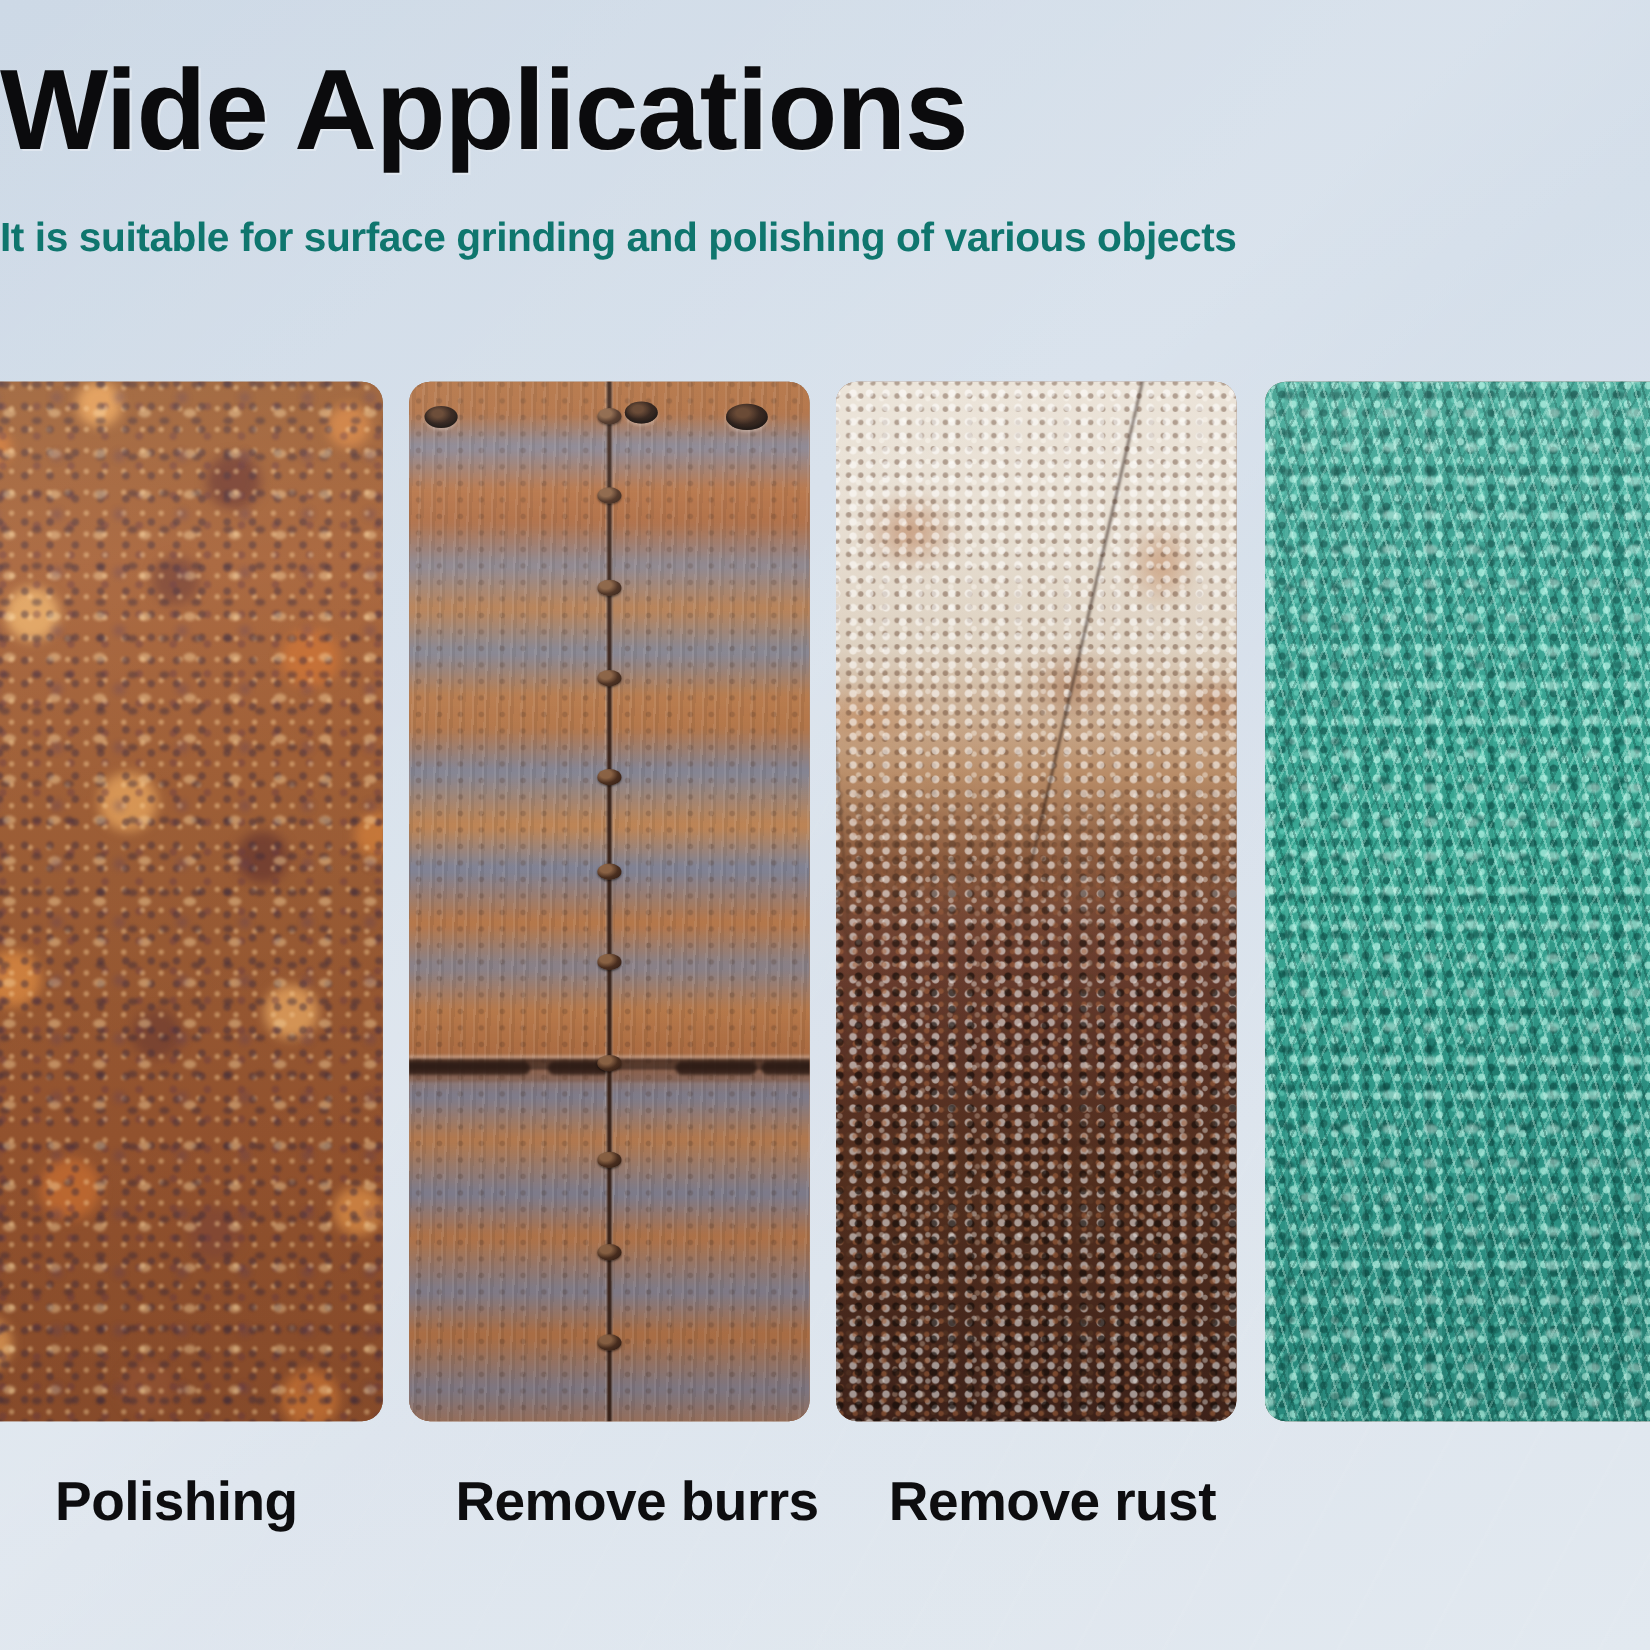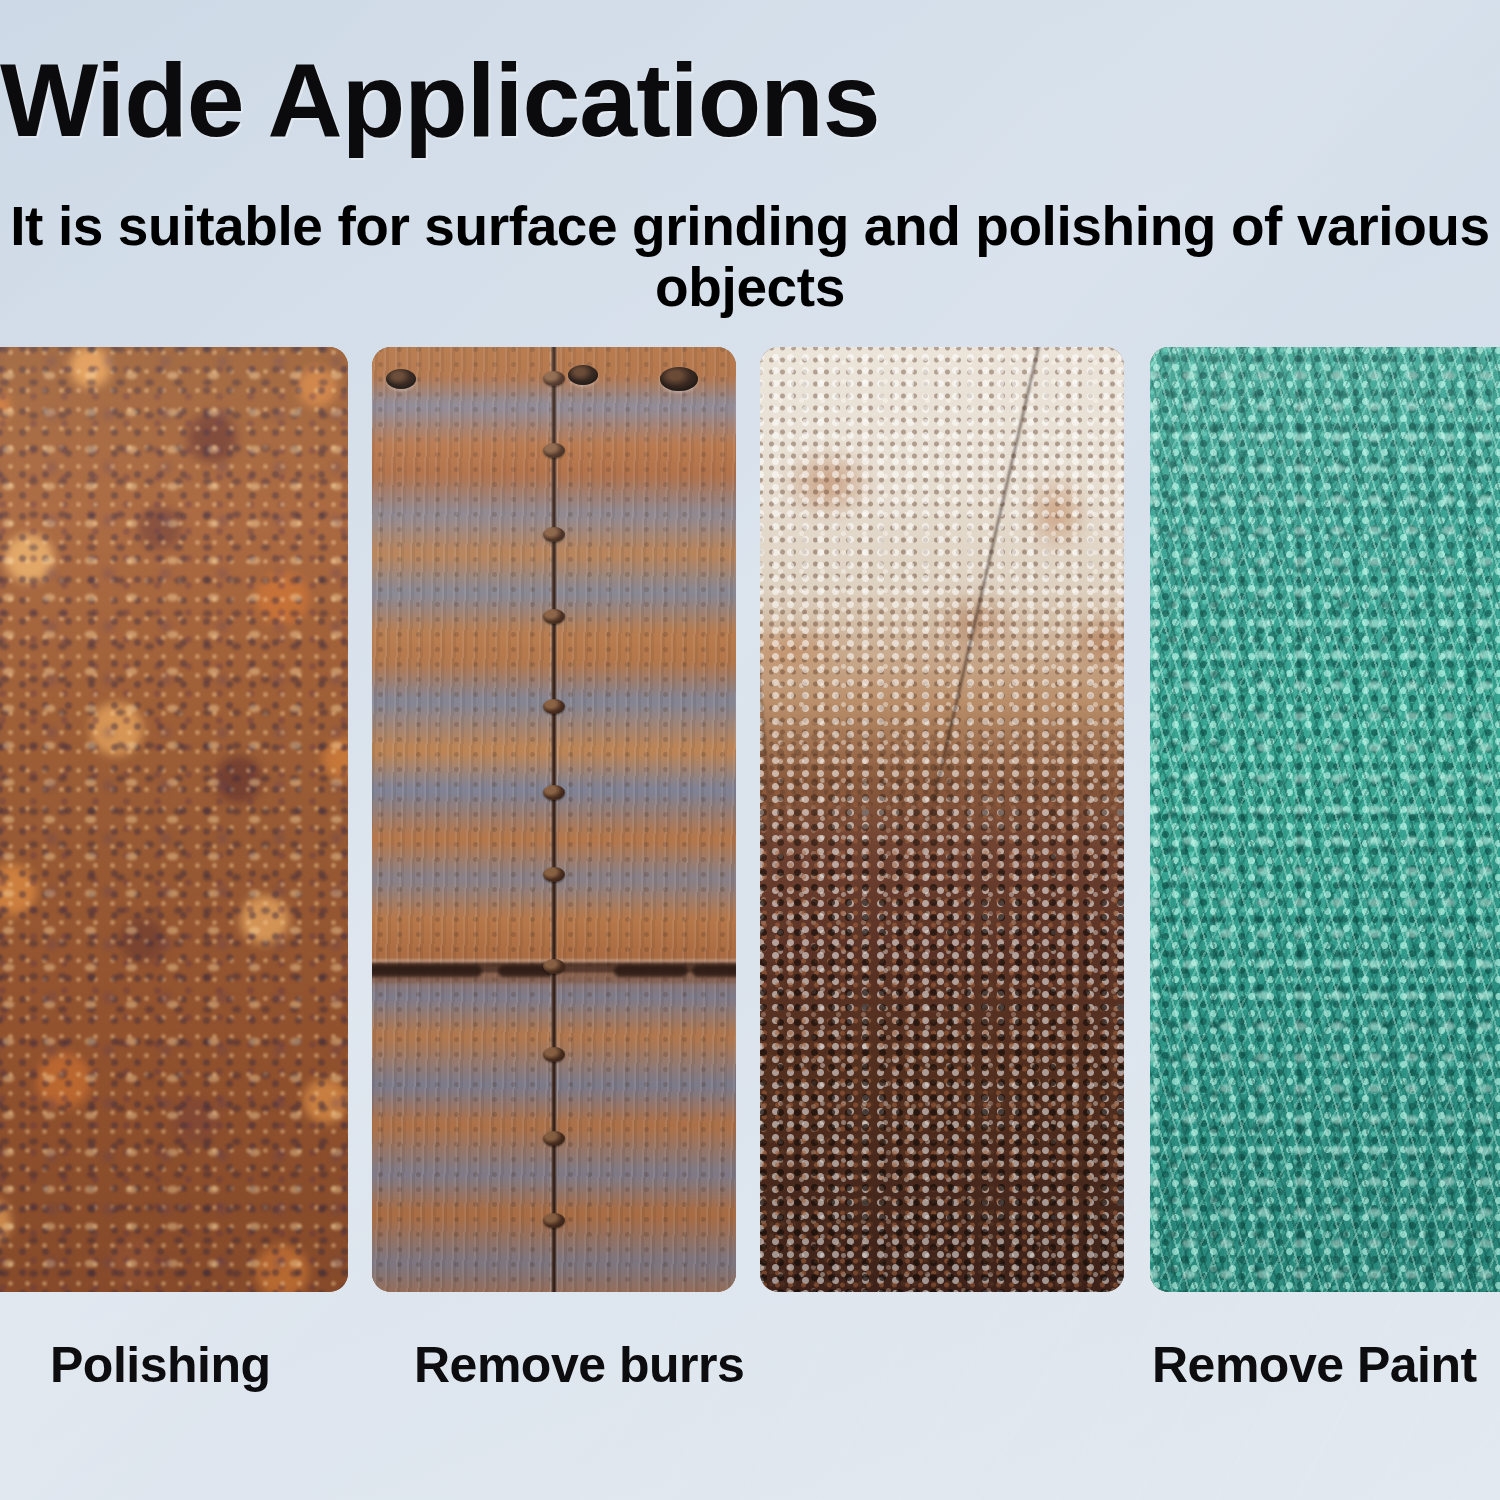--- a/index.html
+++ b/index.html
@@ -37,23 +37,22 @@
   .title {
     position:absolute; left:0; right:0; top:44px;
     text-align:left;
     font-size:104px; line-height:1.08;
     font-weight:700; color:#0b0b0d;
     letter-spacing:-1px;
     text-shadow: 2px 2px 0 rgba(255,255,255,.35);
   }
   .subtitle {
     position:absolute; left:0; right:0; top:196px;
-    text-align:center;
-    font-size:55px; line-height:1.1;
-    font-weight:700; color:#000000;
+    font-size:37px; line-height:1.1;
+    font-weight:700; color:#0f766e;
     letter-spacing:-0.4px;
   }
 
   
   #strip { position:absolute; left:0; top:347px; width:1500px; height:945px; }
 
   .panel {
     position:absolute; top:0; height:945px;
     border-radius:19px;
     overflow:hidden;
@@ -374,14 +373,14 @@
       <div class="vstreak"></div>
     </div>
     <div class="sheen"></div>
   </div>
 
 </div>
 
 <div class="captions">
   <span class="cap cap-1">Polishing</span>
   <span class="cap cap-2">Remove burrs</span>
-  <span class="cap cap-4">Remove Paint</span>
+  <span class="cap cap-3">Remove rust</span>
 </div>
 
 </body></html>

